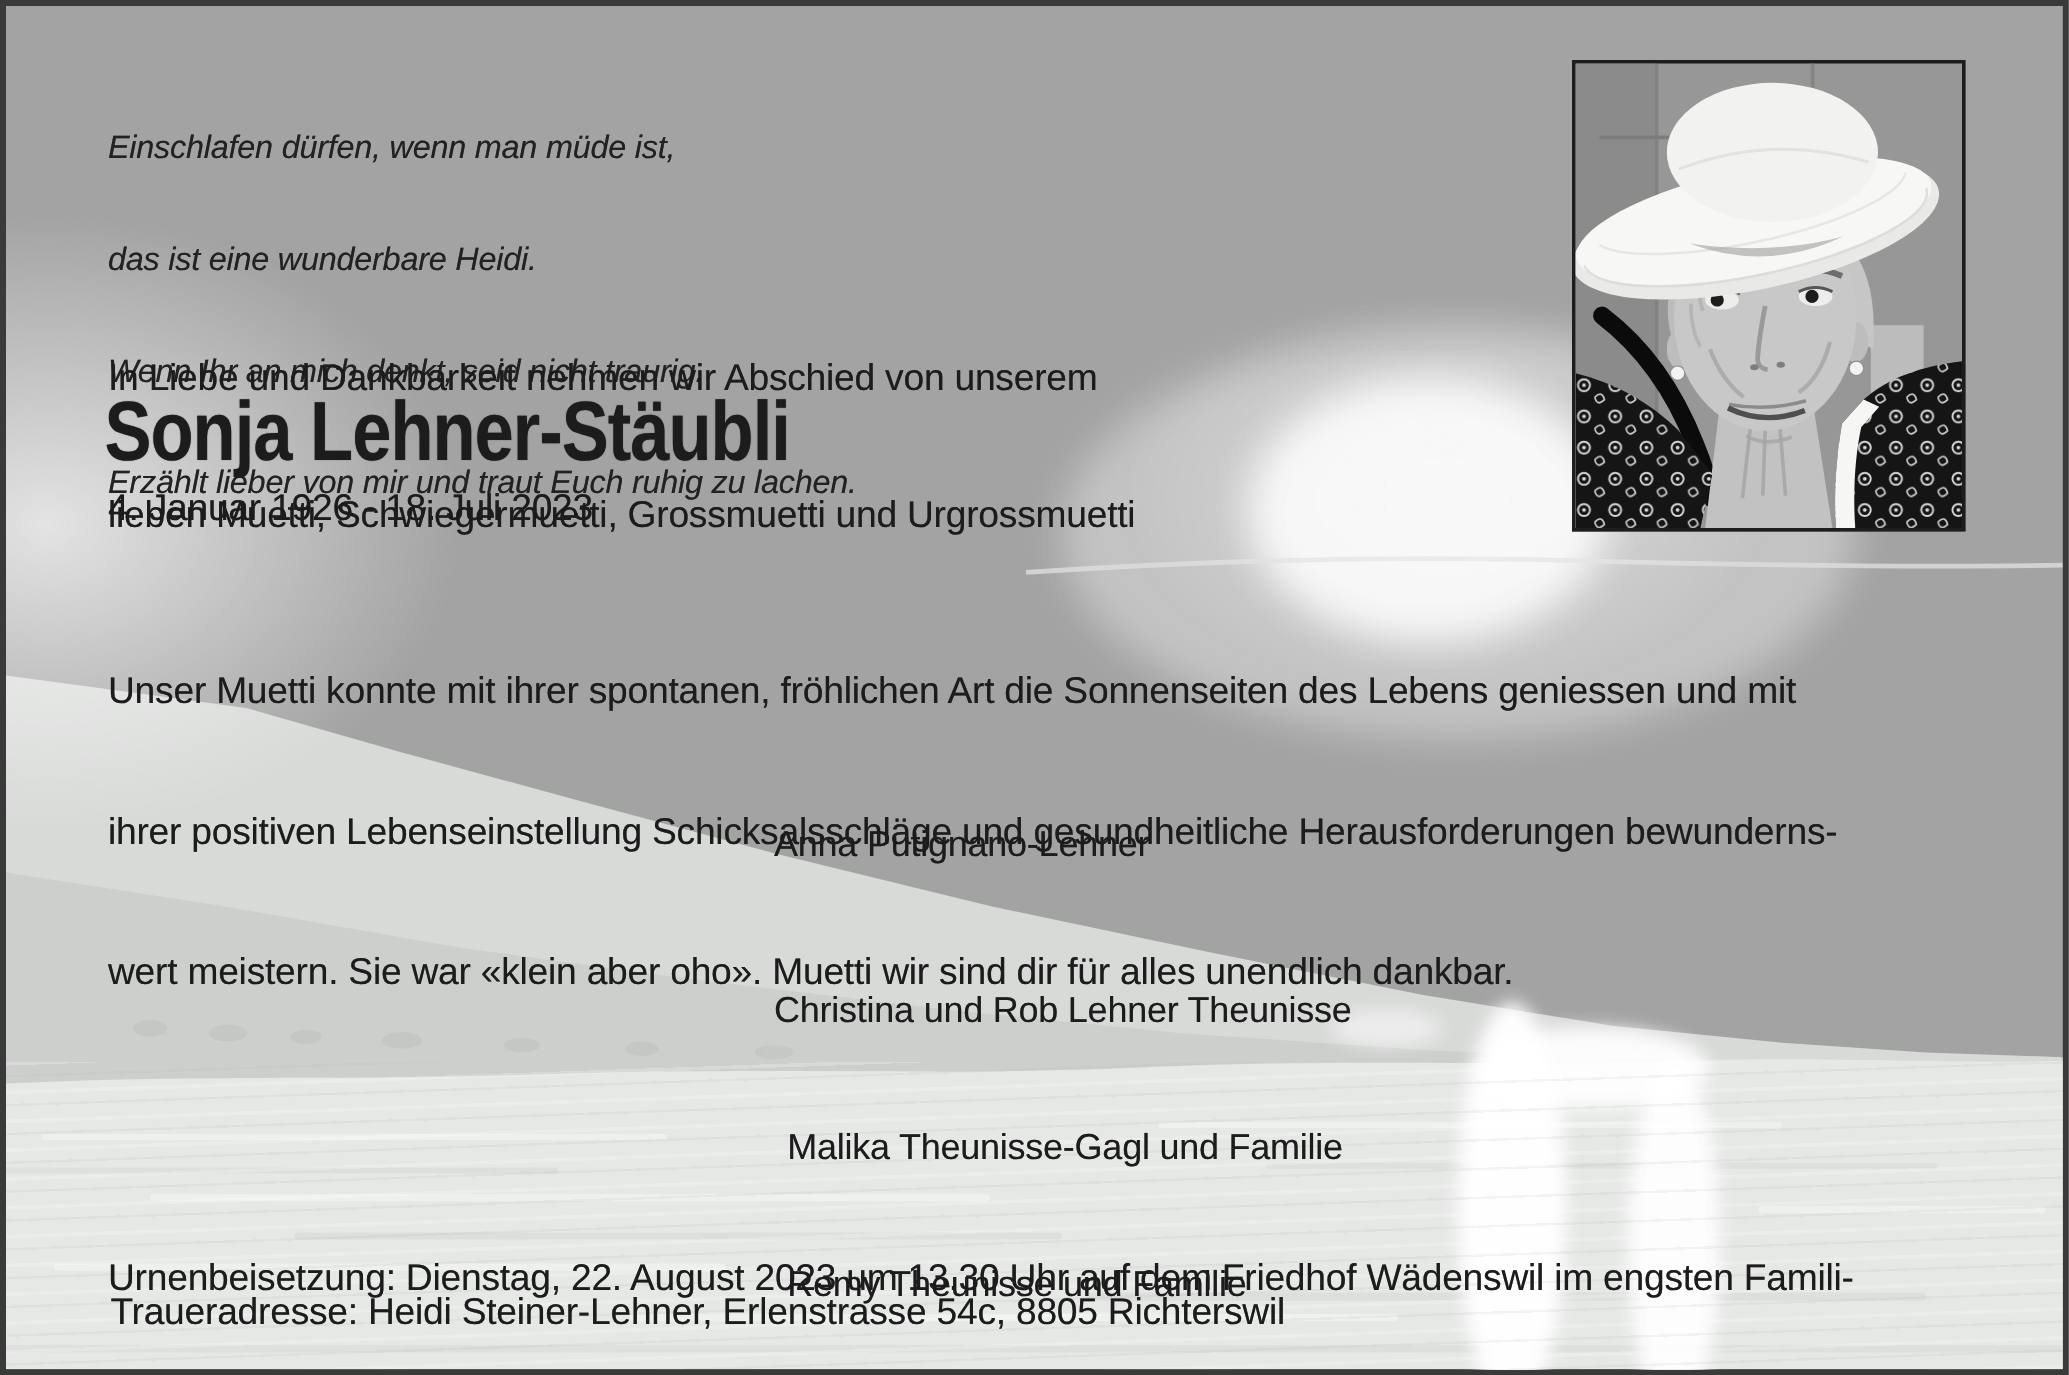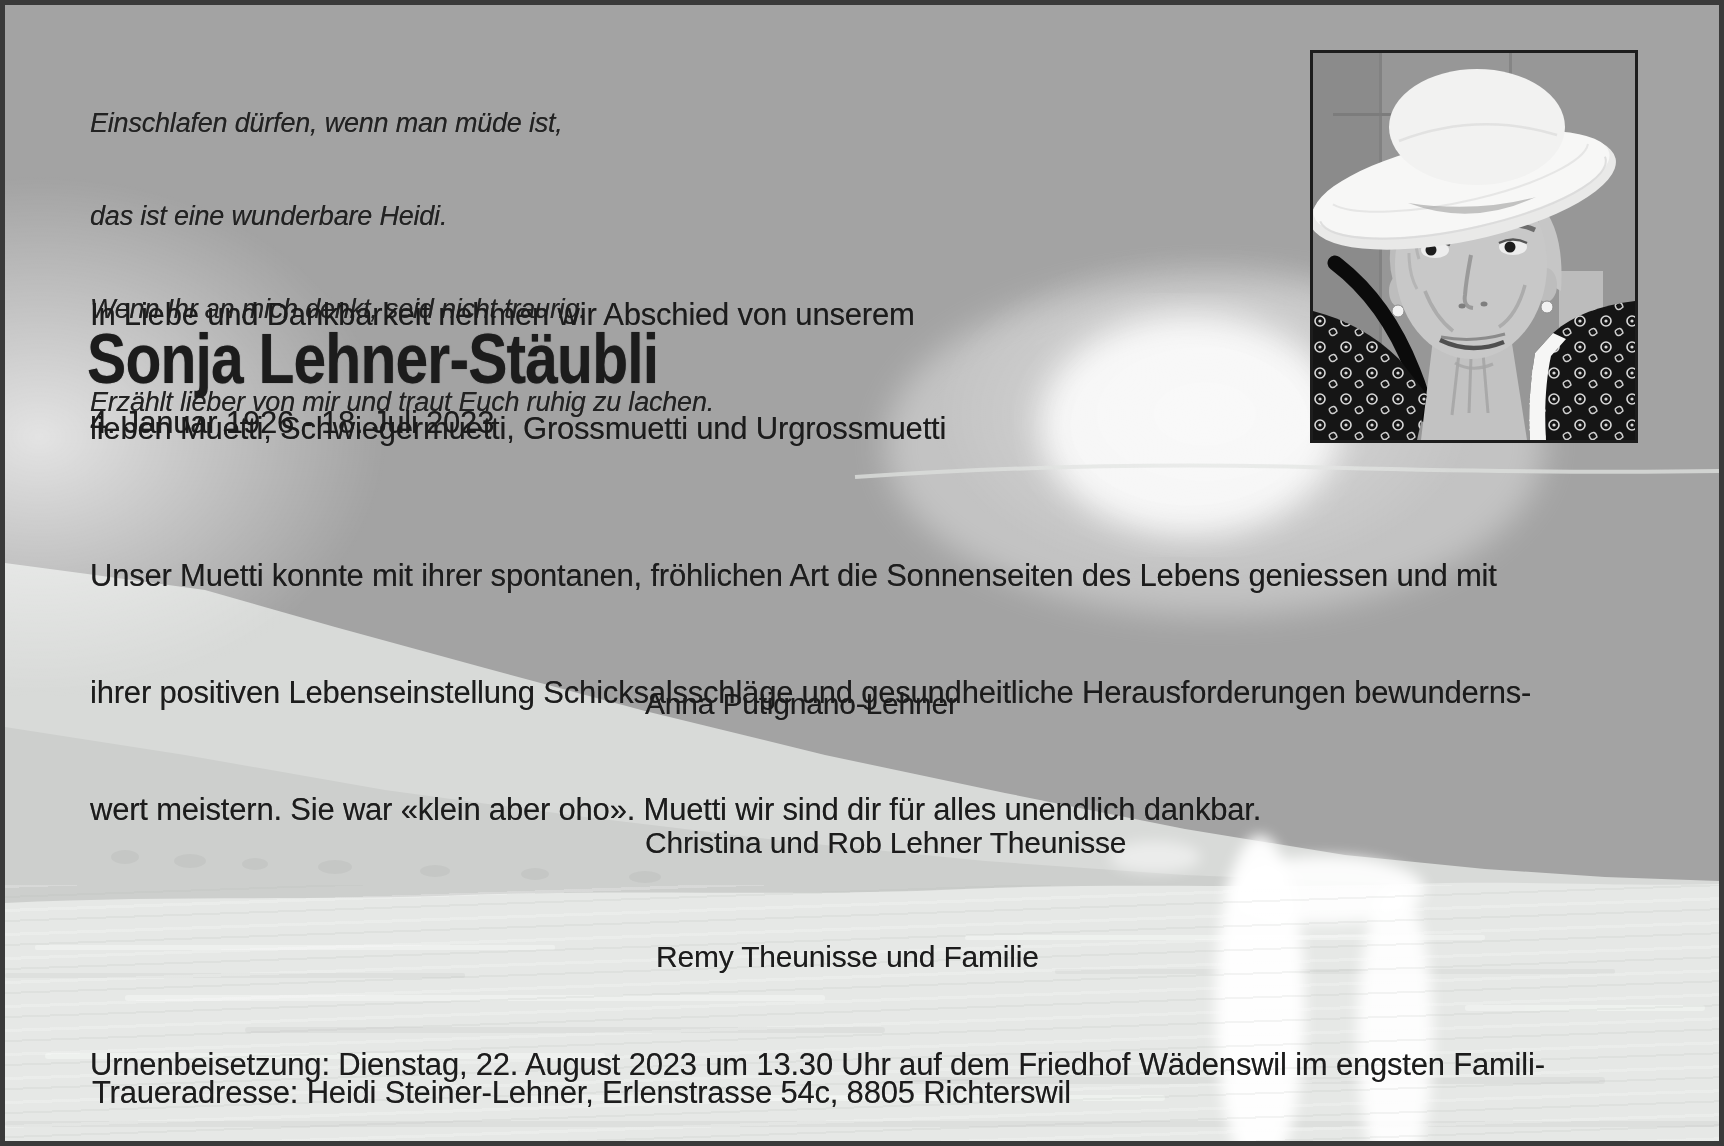--- a/index.html
+++ b/index.html
@@ -136,20 +136,21 @@
 
   <div class="txt tribute">
     <div>Unser Muetti konnte mit ihrer spontanen, fröhlichen Art die Sonnenseiten des Lebens geniessen und mit</div>
     <div>ihrer positiven Lebenseinstellung Schicksalsschläge und gesundheitliche Herausforderungen bewunderns-</div>
     <div>wert meistern. Sie war «klein aber oho». Muetti wir sind dir für alles unendlich dankbar.</div>
   </div>
 
   <div class="txt mourners">
     <div class="head">Anna Putignano-Lehner</div>
     <div class="head gap">Christina und Rob Lehner Theunisse</div>
+    <div class="sub">Malika Theunisse-Gagl und Familie</div>
     <div class="sub">Remy Theunisse und Familie</div>
     
     
     
   </div>
 
   <div class="txt service">
     <div>Urnenbeisetzung: Dienstag, 22. August 2023 um 13.30 Uhr auf dem Friedhof Wädenswil im engsten Famili-</div>
     
   </div>

